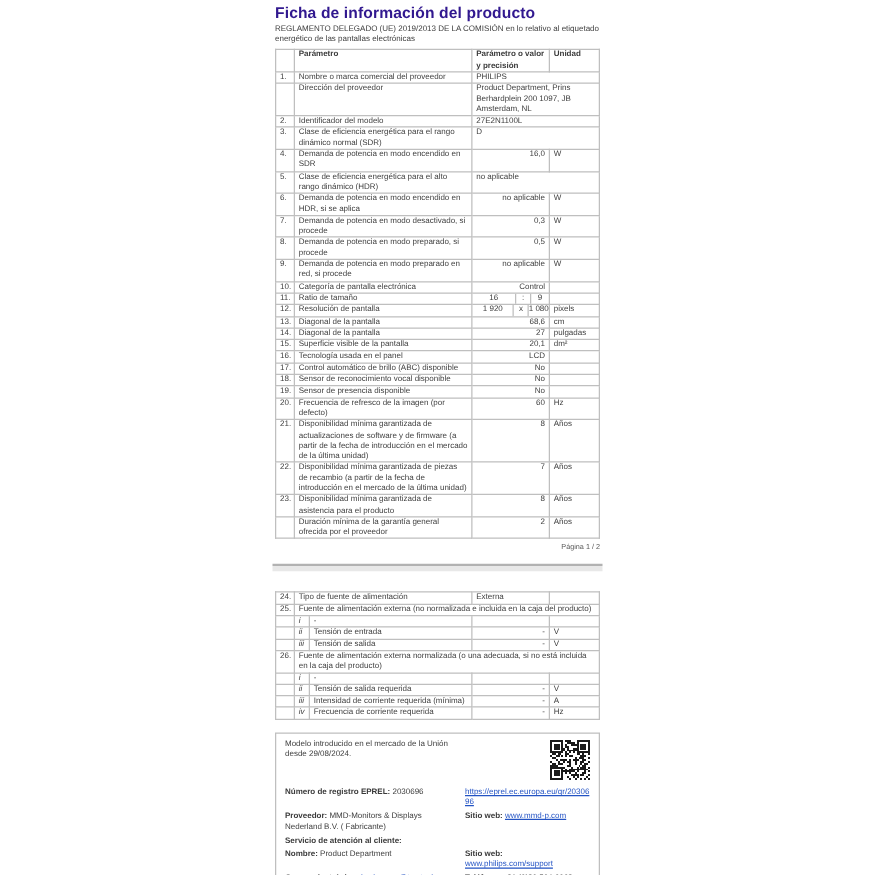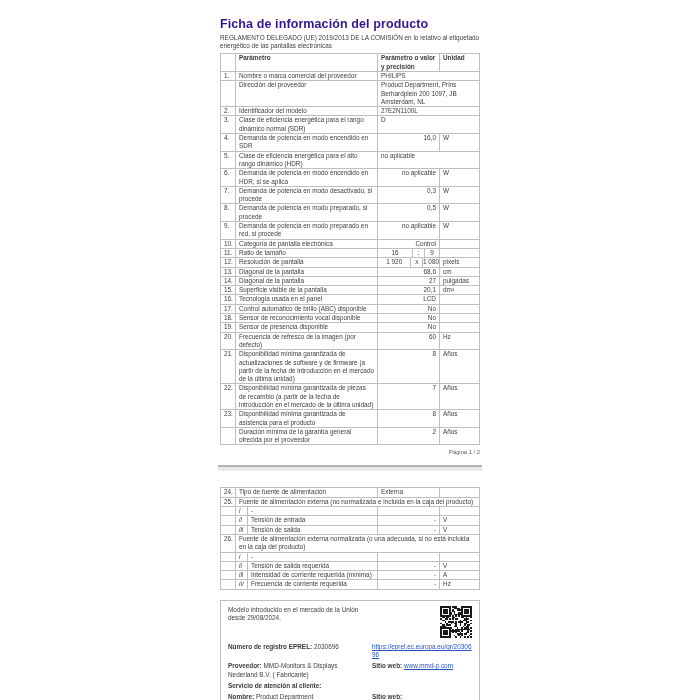--- a/index.html
+++ b/index.html
@@ -1,19 +1,19 @@
 <!DOCTYPE html>
 <html lang="es"><head>
 <meta charset="utf-8">
 <style>
   * { margin:0; padding:0; box-sizing:border-box; }
   html,body { width:700px; height:700px; background:#ffffff; overflow:hidden;
               font-family:"Liberation Sans", sans-serif; }
   .page { width:260px; margin:0 auto; }
-  .doc-title { font-size:12.5px; font-weight:bold; letter-spacing:.1px; padding-top:17px; }
+  .doc-title { font-size:12.5px; font-weight:bold; letter-spacing:.1px; padding-top:3px; }
   .doc-sub { font-size:6.4px; line-height:8.2px; color:#3d3d3d; margin-top:3px; }
   table { border-collapse:collapse; width:100%; table-layout:fixed;
           font-size:6.4px; line-height:8.3px; color:#3d3d3d; margin-top:3px; }
   td,th { border:1px solid #bfbfbf; padding:0 3px; vertical-align:top; }
   th { text-align:left; font-weight:bold; color:#3a3a3a; }
   .a-right { text-align:right; }
   .a-left { text-align:left; }
   .p0 { padding:0; }
   .triple { display:flex; height:100%; }
   .triple span { display:block; text-align:center; white-space:nowrap; }

